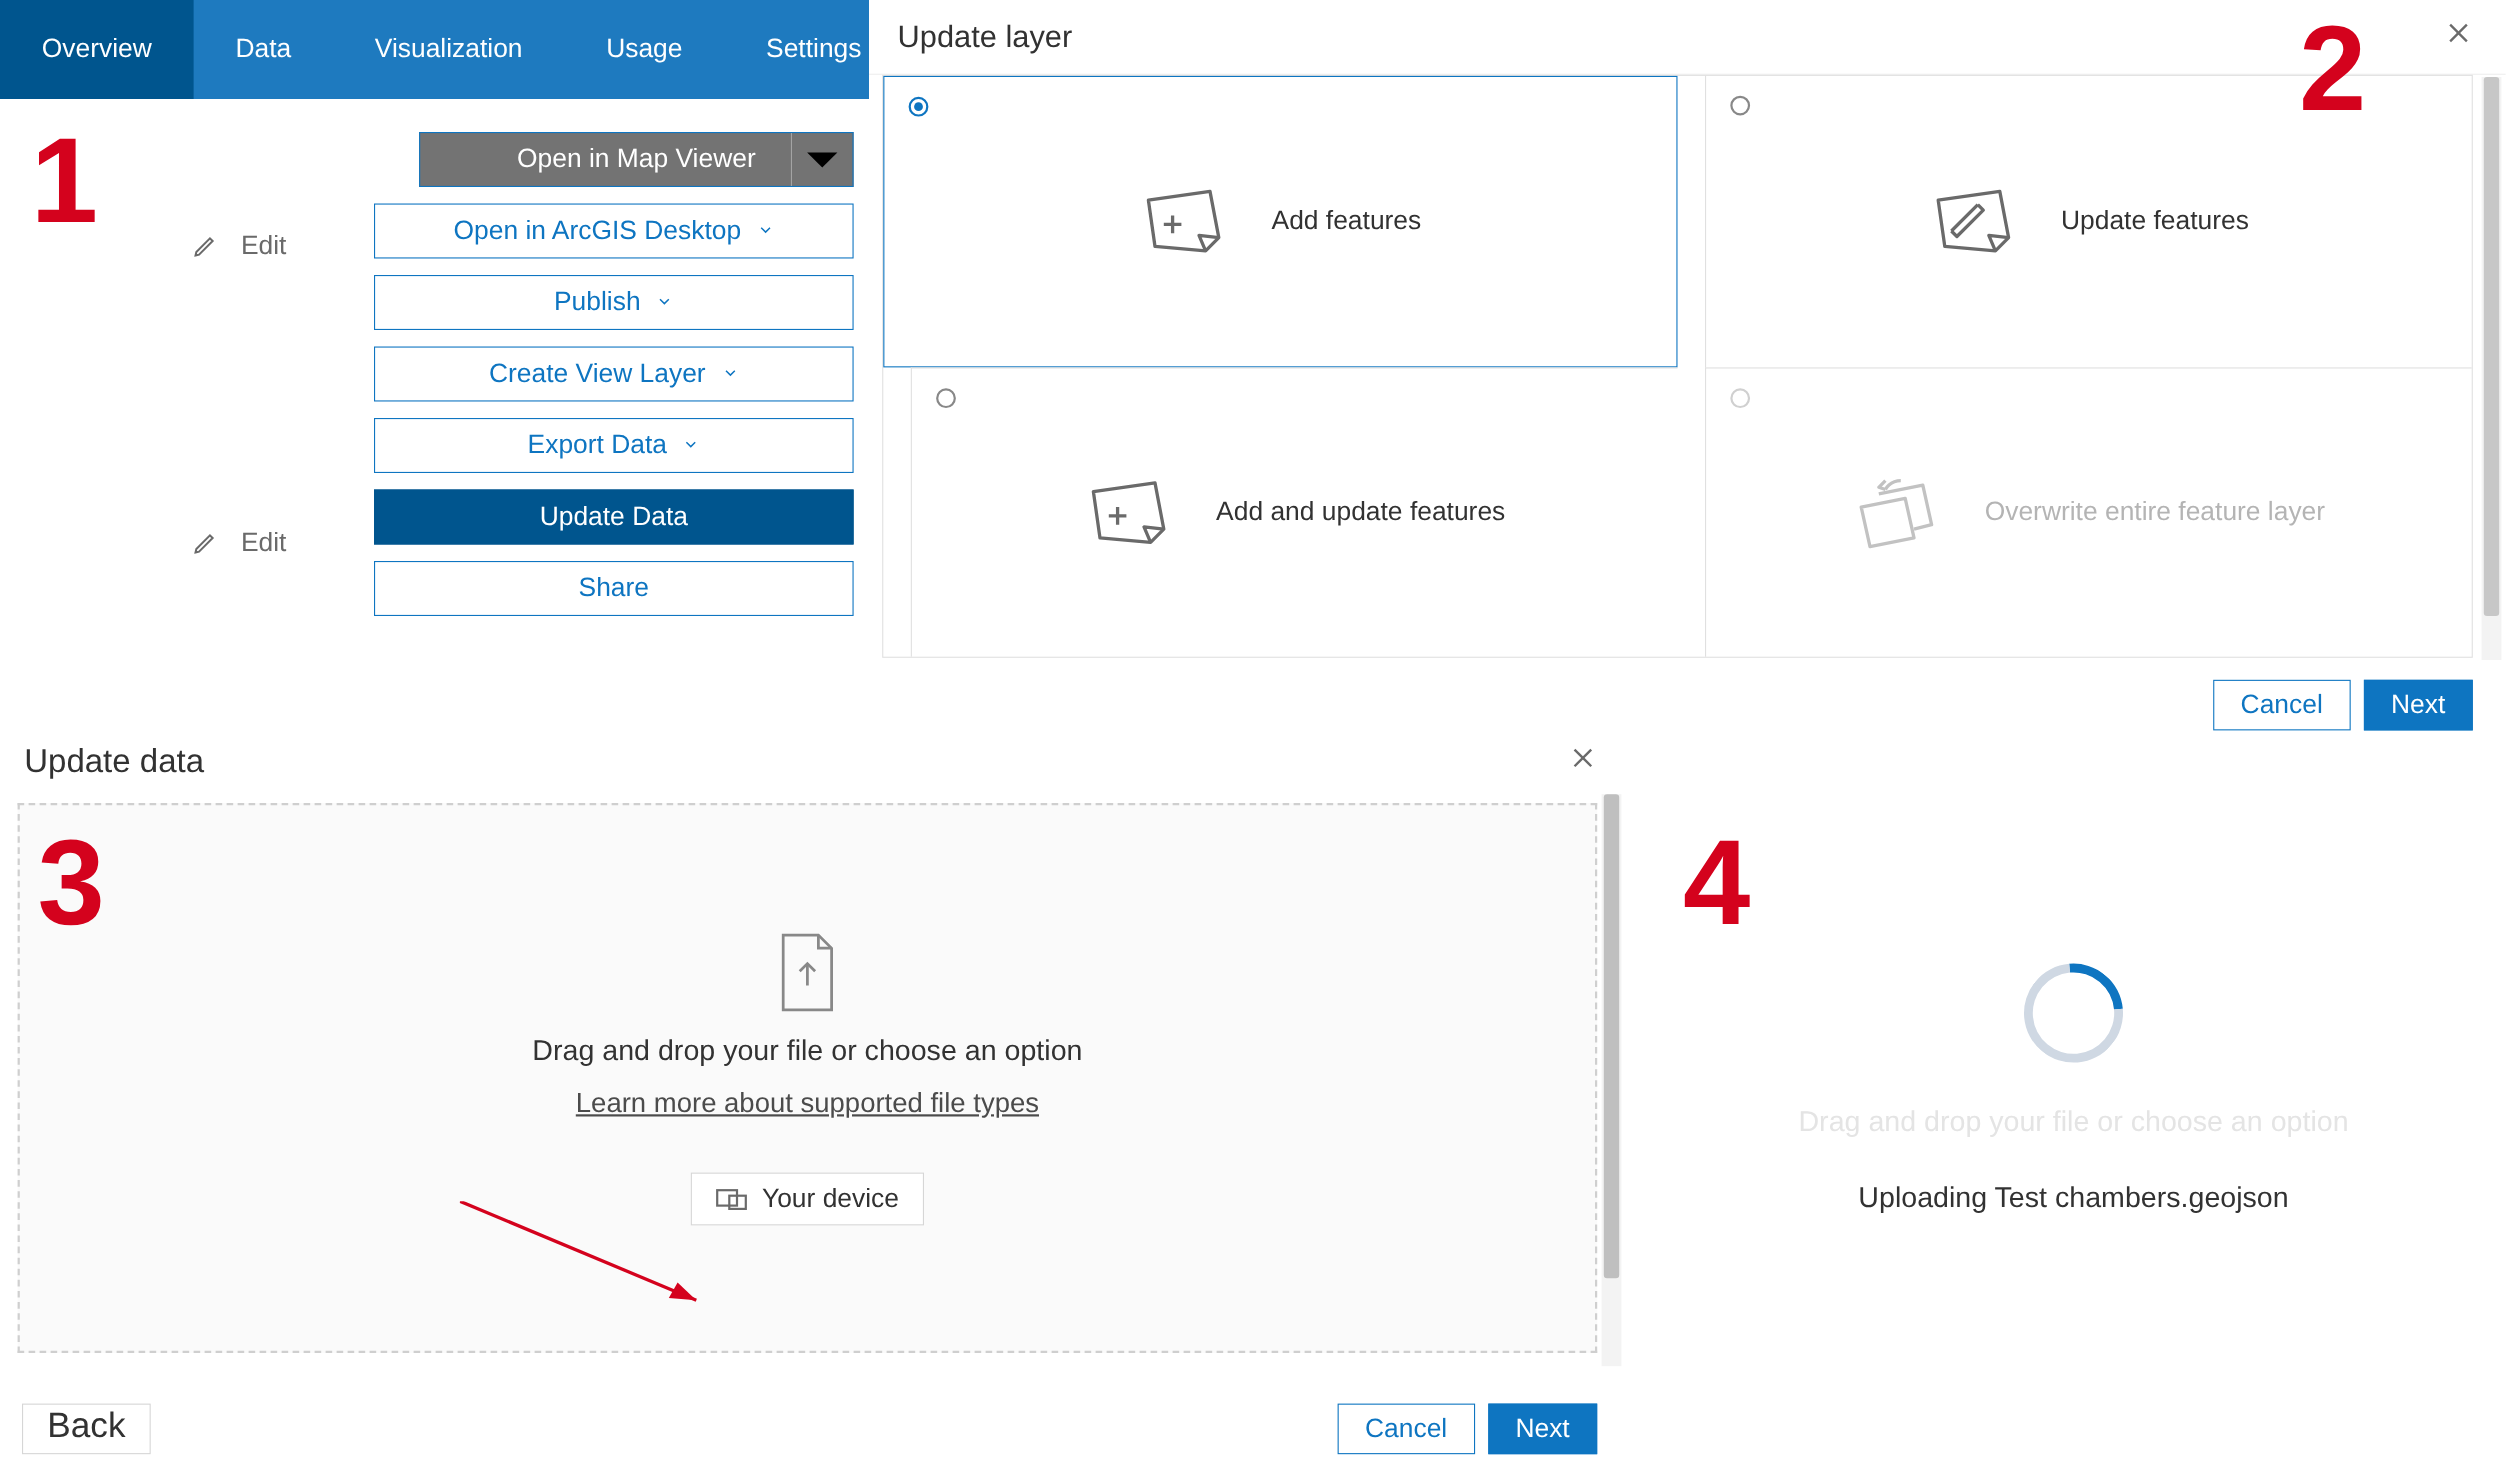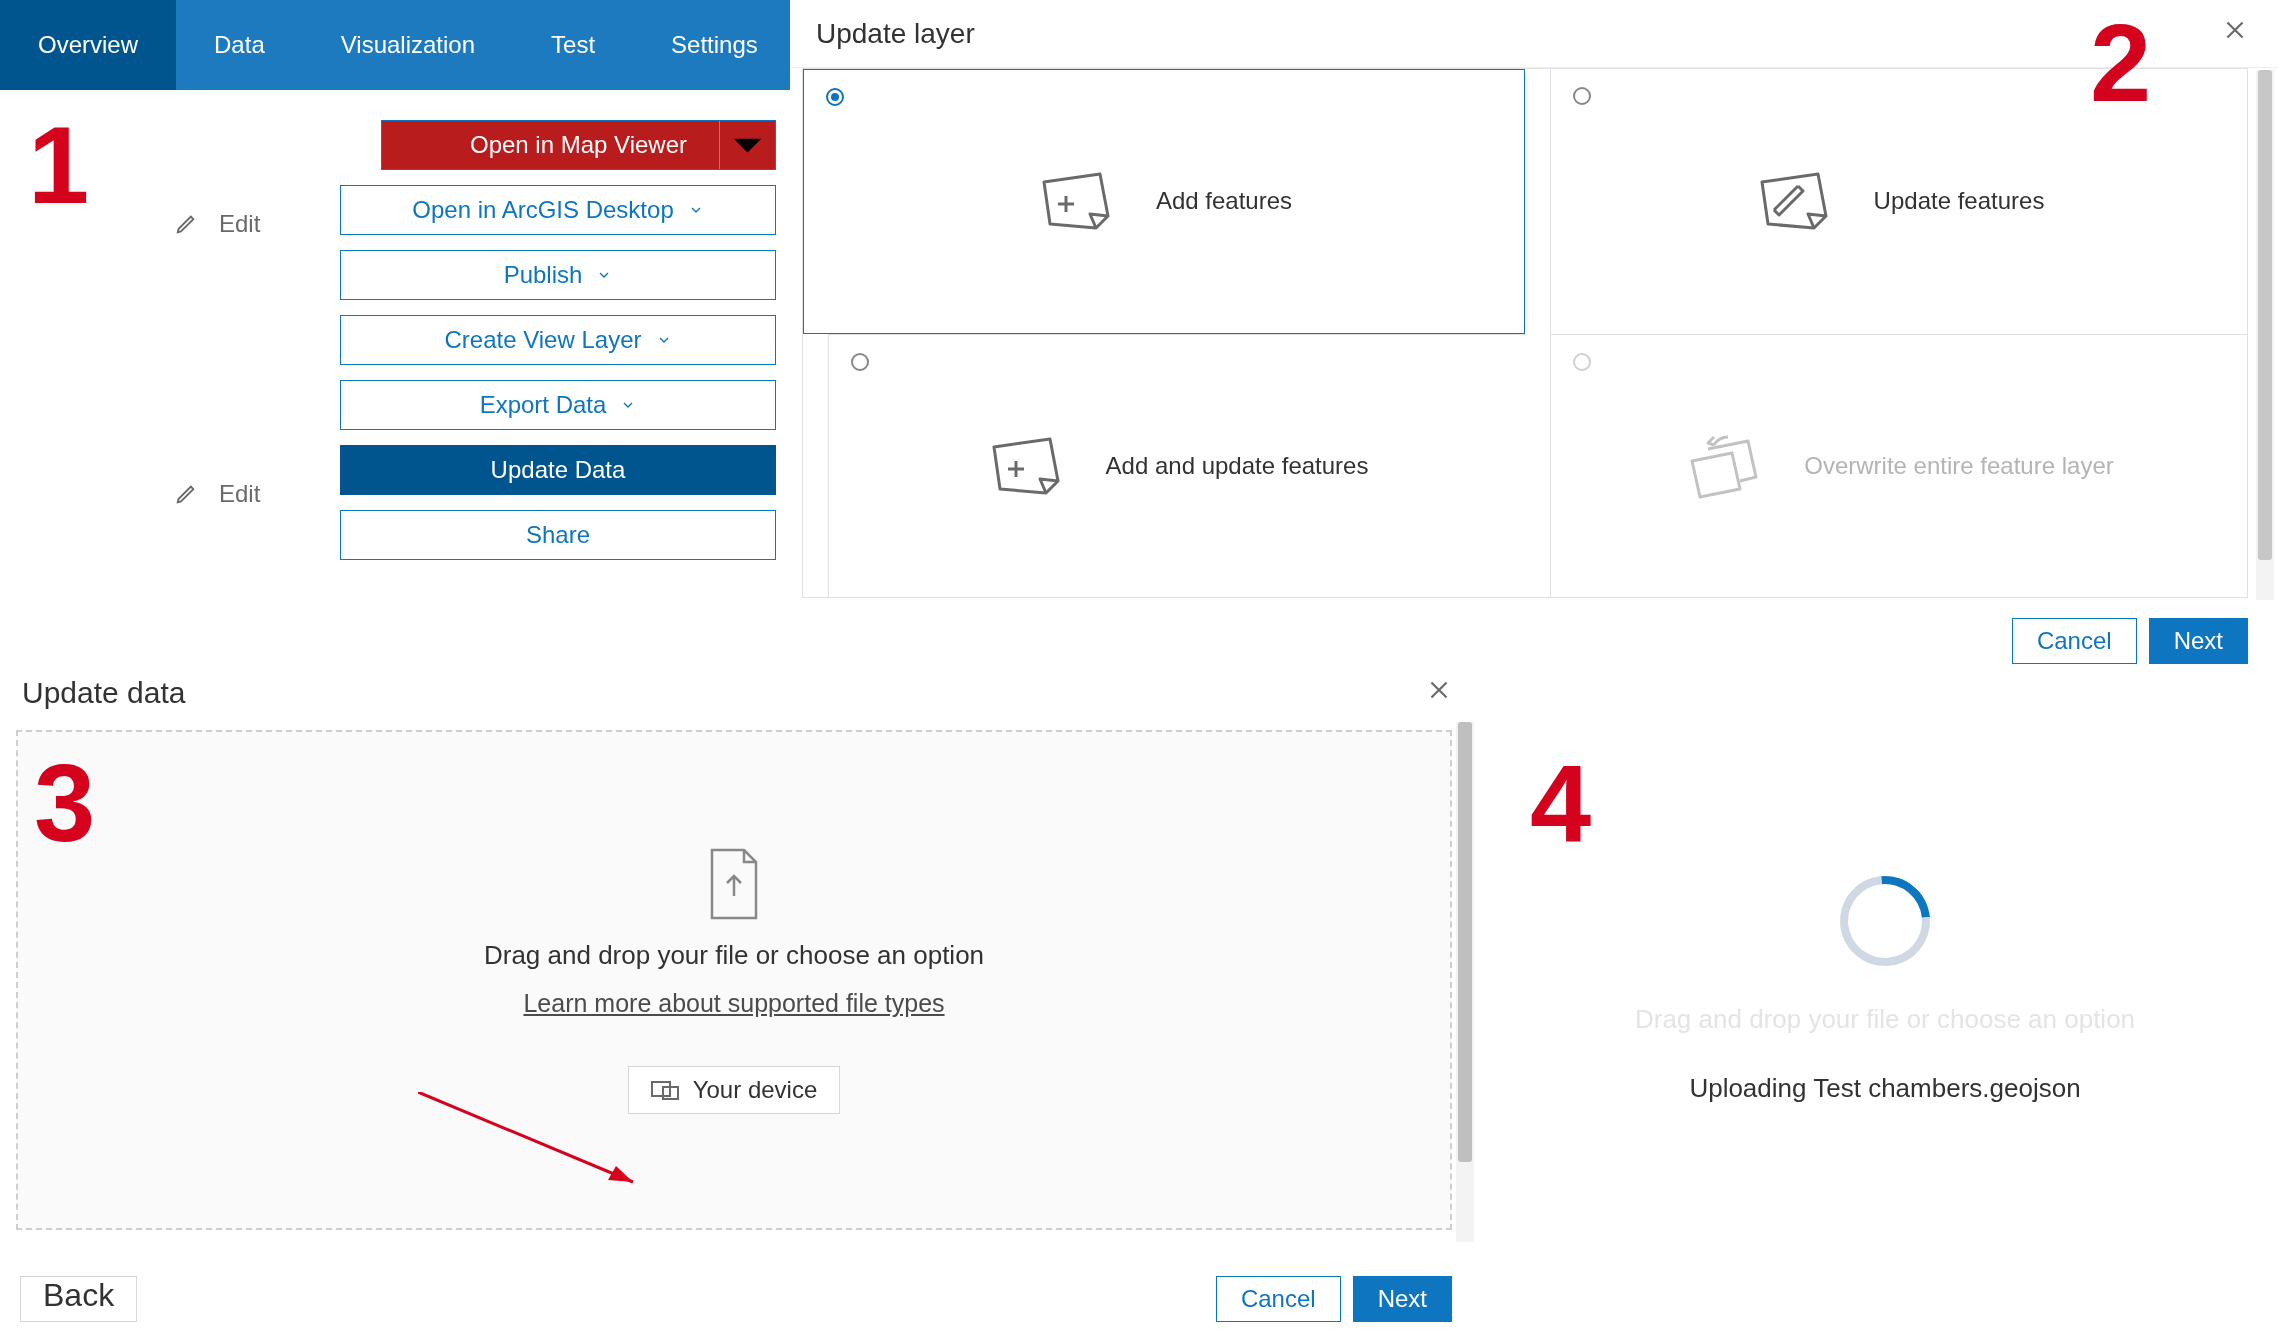--- a/index.html
+++ b/index.html
@@ -13,21 +13,21 @@
   .tab.active { background:#00558e; }
   .q1-body { padding:30px 14px 0 110px; position:relative; }
   .edit-link { display:flex; align-items:center; gap:22px; color:#6a6a6a; font-size:24px; cursor:pointer; position:absolute; }
   .edit-link.e1 { left:175px; top:120px; }
   .edit-link.e2 { left:175px; top:390px; }
   .pencil { width:22px; height:22px; }
   .pencil svg { width:22px; height:22px; stroke:#6a6a6a; fill:none; stroke-width:2; }
 
   .actions { position:absolute; left:340px; top:30px; width:436px; display:flex; flex-direction:column; gap:15px; }
   .btn { height:50px; display:flex; align-items:center; justify-content:center; font-size:24px; border:1.5px solid #0e75c1; background:#fff; color:#0e75c1; cursor:pointer; position:relative; }
-  .btn.primary { background:#b91c1c; color:#fff;margin-left:41px; }
+  .btn.primary { background:#737373; color:#fff;margin-left:41px; }
   .btn.dark    { background:#00558e; color:#fff; border-color:#00558e; }
   .btn .caret { margin-left:14px; }
   .btn .caret svg { width:16px; height:16px; stroke:currentColor; fill:none; stroke-width:2; }
   .btn.split .split-caret { position:absolute; right:0; top:0; bottom:0; width:56px; display:flex; align-items:center; justify-content:center; border-left:1px solid rgba(255,255,255,0.35); }
 
   
   .q2 { position:absolute; left:790px; top:0; width:1488px; height:680px; background:#fff; }
   .modal-head { height:68px; display:flex; align-items:center; justify-content:space-between; padding:0 30px 0 26px; font-size:28px; border-bottom:1px solid #eee; }
   .close-x svg { width:26px; height:26px; stroke:#6a6a6a; stroke-width:2; fill:none; cursor:pointer; }
   .opt-grid { display:grid; grid-template-columns:1fr 1fr; height:530px; margin:0 30px 0 12px; border:1px solid #e0e0e0; }
@@ -85,21 +85,21 @@
 </head>
 <body>
 
 <div class="root">
 
   <div class="q1">
     <div class="tabs">
       <div class="tab active">Overview</div>
       <div class="tab">Data</div>
       <div class="tab">Visualization</div>
-      <div class="tab">Test</div>
+      <div class="tab">Usage</div>
       <div class="tab">Settings</div>
     </div>
 
     <div class="q1-body">
       <div class="edit-link e1">
         <span class="pencil">
           <svg viewBox="0 0 24 24">
               <path d="M3 21l3.5-.8L20 6.7 17.3 4 3.8 17.5 3 21z"></path>
             </svg>
         </span>

